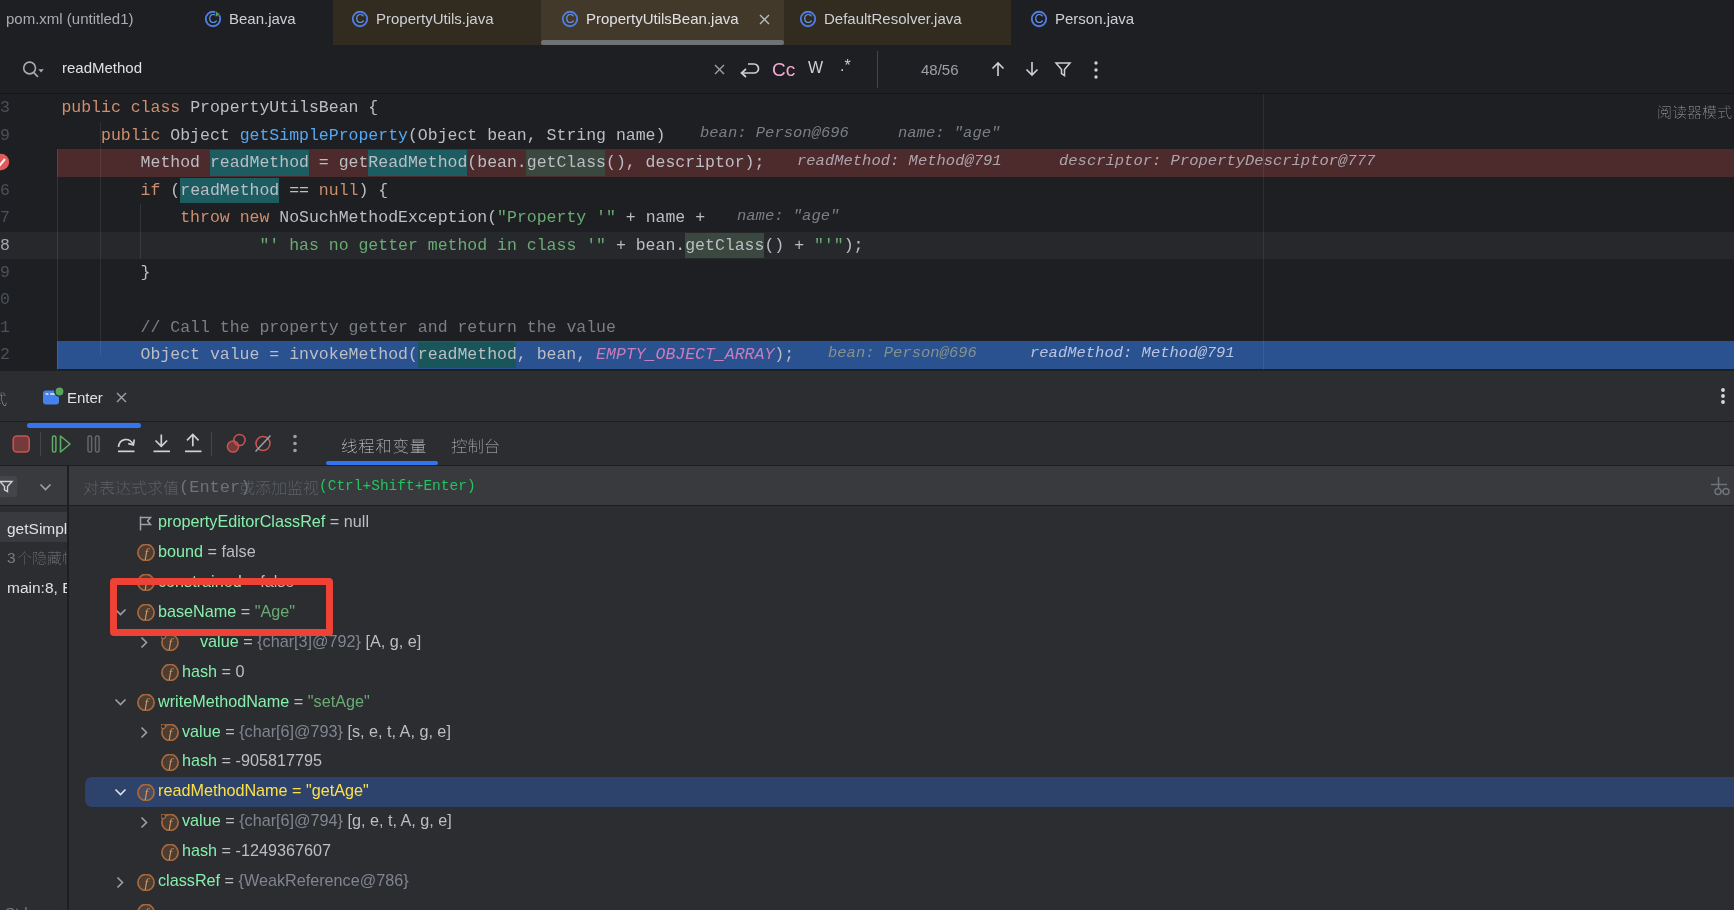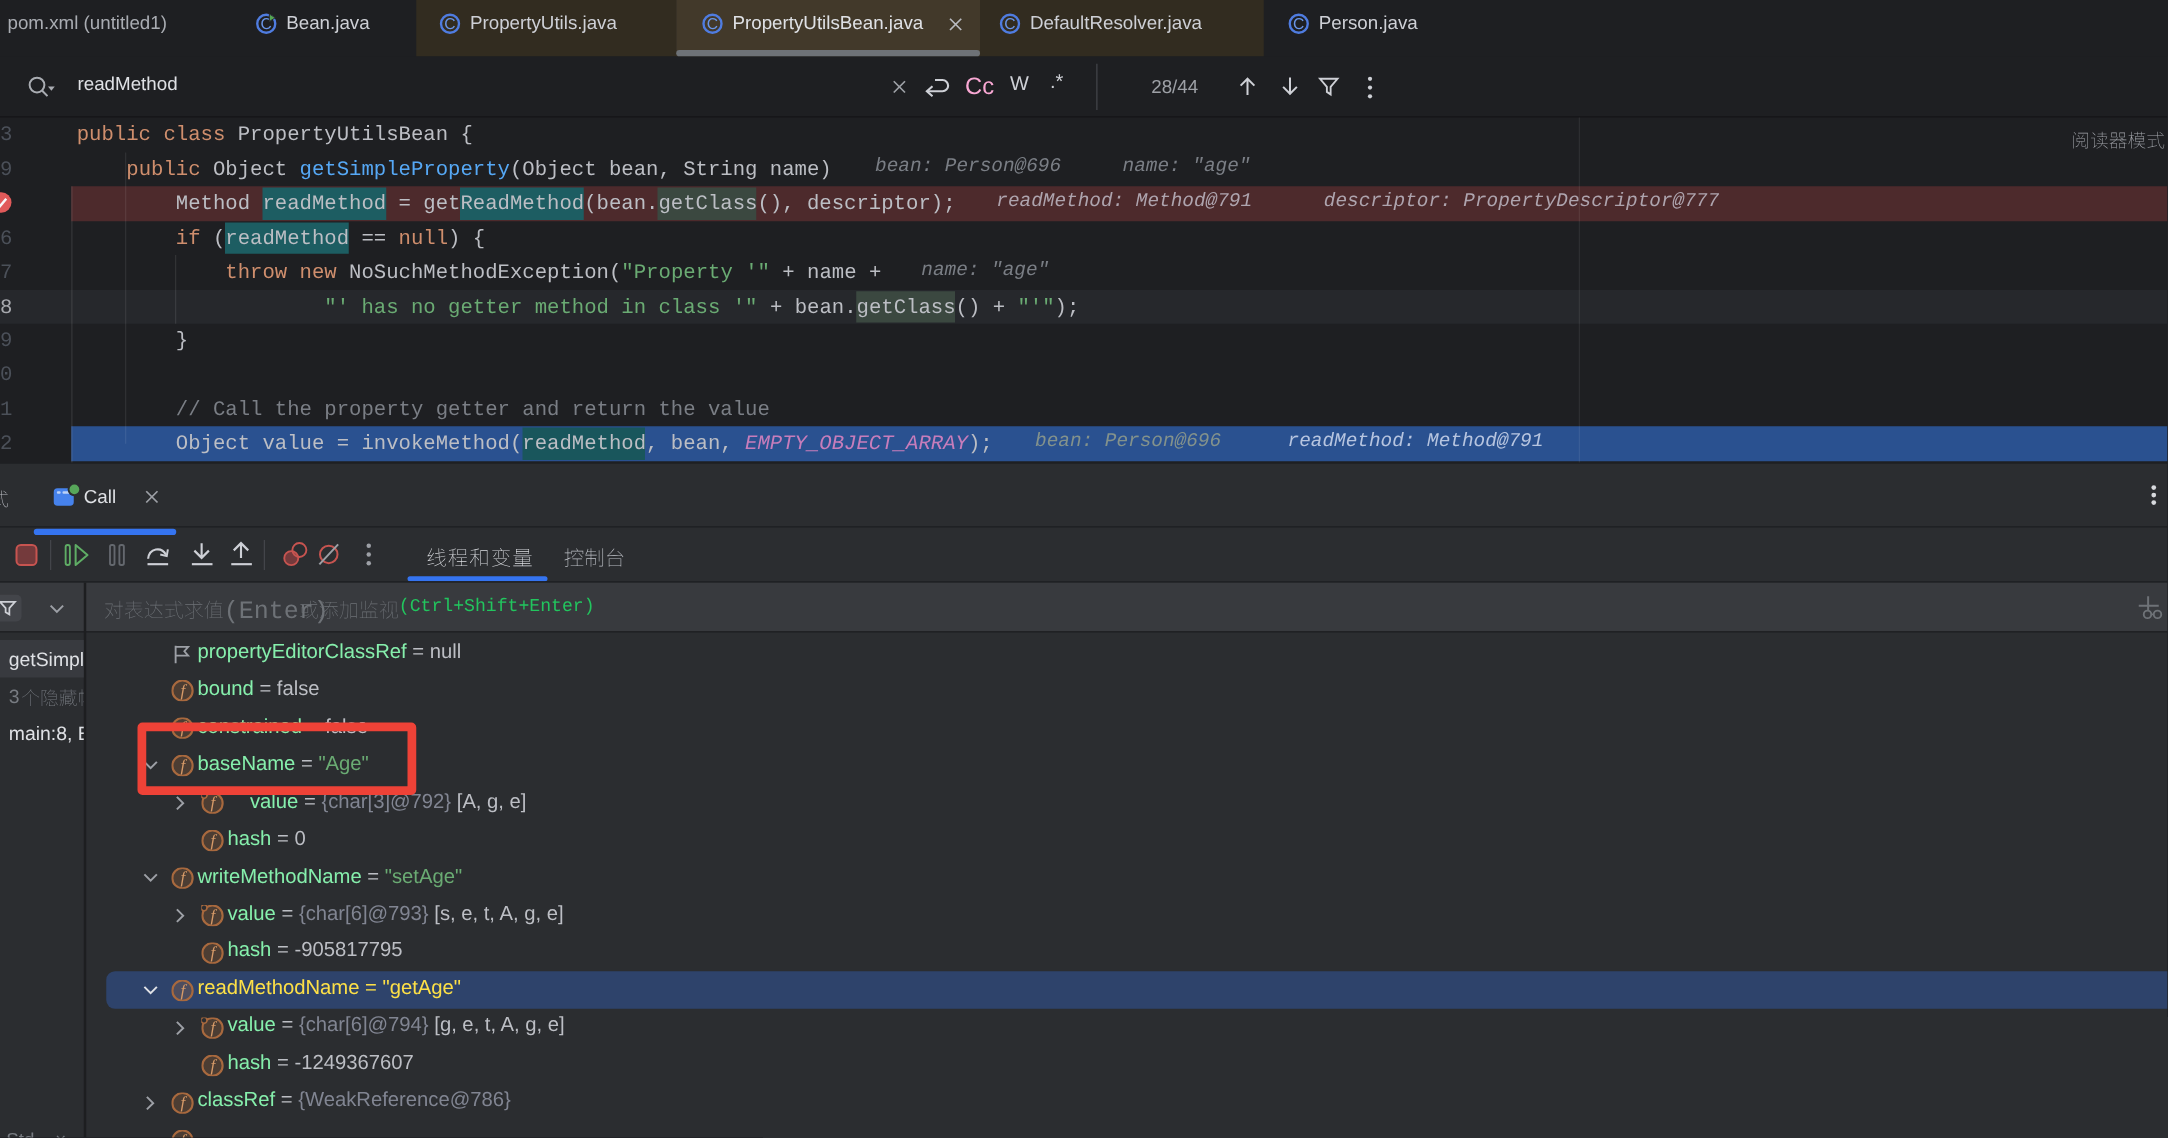--- a/index.html
+++ b/index.html
@@ -57,21 +57,21 @@
     <path d="M2 2 L11 11 M11 2 L2 11" stroke="#9da0a6" stroke-width="1.4"></path>
   </svg>
 <svg class="abs" style="left:738px;top:60px" width="24" height="20" viewBox="0 0 24 20">
 <path d="M4 13 H16 A4.5 4.5 0 0 0 16 4 H10" fill="none" stroke="#ced0d6" stroke-width="1.7"></path>
 <path d="M8 9 L3.5 13 L8 17" fill="none" stroke="#ced0d6" stroke-width="1.7"></path>
 </svg>
 <div class="abs" style="left:772px;top:59px;font-size:19px;color:#f9a8d4">Cc</div>
 <div class="abs" style="left:808px;top:59px;font-size:16px;color:#ced0d6">W</div>
 <div class="abs" style="left:840px;top:57px;font-size:16px;color:#ced0d6">.*</div>
 <div class="abs" style="left:877px;top:51px;width:1px;height:37px;background:#43454a"></div>
-<div class="abs ui" style="left:921px;top:61px;color:#9da0a6">28/44</div>
+<div class="abs ui" style="left:921px;top:61px;color:#9da0a6">48/56</div>
 <svg class="abs" style="left:988px;top:59px" width="20" height="20" viewBox="0 0 20 20">
 <path d="M10 17 V4 M4.5 9.5 L10 4 L15.5 9.5" fill="none" stroke="#ced0d6" stroke-width="1.6"></path>
   </svg>
 <svg class="abs" style="left:1022px;top:59px" width="20" height="20" viewBox="0 0 20 20">
 <path d="M10 3 V16 M4.5 10.5 L10 16 L15.5 10.5" fill="none" stroke="#ced0d6" stroke-width="1.6"></path>
   </svg>
 <svg class="abs" style="left:1053px;top:59px" width="20" height="20" viewBox="0 0 20 20">
 <path d="M3 4 H17 L11.5 10.5 V16.5 L8.5 14.5 V10.5 Z" fill="none" stroke="#ced0d6" stroke-width="1.5"></path>
   </svg>
 <svg class="abs" style="left:1090px;top:59px" width="12" height="22" viewBox="0 0 12 22">
@@ -132,21 +132,21 @@
 <svg style="position:absolute;left:-8px;top:389px" width="15" height="21" viewBox="0 0 15 21" fill="#bcbec4">
     <path transform="translate(0.0,15.8) scale(0.01500,-0.01500)" d="M705 798 726 817Q755 798 785.5 774.0Q816 750 842.5 727.0Q869 704 885 685L864 663Q847 682 821.0 706.0Q795 730 764.5 754.5Q734 779 705 798ZM59 627H942V598H59ZM91 414H542V384H91ZM299 402H329V27H299ZM68 -11Q127 3 208.5 22.5Q290 42 383.5 64.5Q477 87 571 110L574 82Q486 60 396.5 38.0Q307 16 226.0 -4.0Q145 -24 81 -39ZM587 826H618Q619 671 631.5 537.5Q644 404 666.5 297.0Q689 190 720.5 114.0Q752 38 791.5 -2.5Q831 -43 876 -43Q902 -43 913.0 3.0Q924 49 929 155Q934 151 942.5 147.0Q951 143 957 141Q953 62 945.0 15.0Q937 -32 920.5 -52.5Q904 -73 874 -73Q829 -73 790.0 -42.0Q751 -11 720.0 47.5Q689 106 664.5 187.0Q640 268 623.5 368.0Q607 468 598.0 584.0Q589 700 587 826Z"></path>
   </svg>
 <svg class="abs" style="left:42px;top:387px" width="24" height="22" viewBox="0 0 24 22">
 <rect x="1" y="3.5" width="16" height="14" rx="3" fill="#4682ec"></rect>
 <rect x="3.5" y="6" width="3" height="2" rx="0.8" fill="#bcd2f7"></rect>
     <rect x="8" y="6" width="6" height="2" rx="0.8" fill="#bcd2f7"></rect>
 <circle cx="17.5" cy="4.5" r="5.4" fill="#2b2d30"></circle>
     <circle cx="17.5" cy="4.5" r="3.9" fill="#57a65a"></circle>
 </svg>
-<div class="abs ui" style="left:67px;top:389px;color:#dfe1e5">Call</div>
+<div class="abs ui" style="left:67px;top:389px;color:#dfe1e5">Enter</div>
 <svg class="abs" style="left:115px;top:391px" width="13" height="13" viewBox="0 0 13 13">
     <path d="M2 2 L11 11 M11 2 L2 11" stroke="#9da0a6" stroke-width="1.4"></path>
   </svg>
 <div class="abs" style="left:26.5px;top:423px;width:114px;height:5px;background:#3574f0;border-radius:2.5px"></div>
 <div class="abs" style="left:0;top:421px;width:1734px;height:1px;background:#1d1e20"></div>
 <svg class="abs" style="left:1718px;top:384px" width="12" height="24" viewBox="0 0 12 24">
 <circle cx="5" cy="6" r="1.9" fill="#d7d9dd"></circle>
     <circle cx="5" cy="12" r="1.9" fill="#d7d9dd"></circle>
     <circle cx="5" cy="18" r="1.9" fill="#d7d9dd"></circle>
   </svg>
@@ -197,21 +197,21 @@
     <path d="M1.5 1.5 L6.5 6.5 L11.5 1.5" fill="none" stroke="#9da0a6" stroke-width="1.6"></path>
   </svg>
 <svg style="position:absolute;left:83px;top:477px" width="96" height="22" viewBox="0 0 96 22" fill="#6e7277">
     <path transform="translate(0.0,16.8) scale(0.01600,-0.01600)" d="M75 682H428V653H75ZM417 682H423L428 684L447 678Q424 482 371.0 336.0Q318 190 243.0 90.5Q168 -9 79 -68Q77 -65 73.5 -60.5Q70 -56 65.5 -52.0Q61 -48 57 -45Q143 10 217.0 107.0Q291 204 343.5 345.0Q396 486 417 673ZM118 464 141 480Q191 435 241.0 383.5Q291 332 336.5 278.0Q382 224 418.0 174.0Q454 124 476 82L451 62Q429 104 392.5 155.0Q356 206 311.5 260.0Q267 314 217.5 366.5Q168 419 118 464ZM478 572H951V542H478ZM789 831H819V-16Q819 -40 810.0 -50.0Q801 -60 784 -65Q768 -69 732.5 -69.5Q697 -70 632 -70Q631 -66 628.5 -61.0Q626 -56 624.0 -50.5Q622 -45 620 -41Q673 -42 712.5 -42.0Q752 -42 764 -41Q777 -40 783.0 -35.0Q789 -30 789 -16ZM525 402 551 412Q576 376 599.0 334.0Q622 292 639.5 252.5Q657 213 665 182L637 170Q629 201 612.0 241.0Q595 281 572.5 323.5Q550 366 525 402Z"></path>
     <path transform="translate(16.0,16.8) scale(0.01600,-0.01600)" d="M111 725H897V696H111ZM163 580H847V551H163ZM74 428H925V399H74ZM483 831H513V403H483ZM468 421 492 407Q456 365 406.0 325.0Q356 285 299.0 249.0Q242 213 183.5 184.0Q125 155 72 136Q70 140 66.0 144.5Q62 149 58.5 153.5Q55 158 51 161Q105 179 163.5 206.5Q222 234 278.5 268.5Q335 303 384.0 342.0Q433 381 468 421ZM521 421Q557 319 620.0 234.5Q683 150 768.0 89.5Q853 29 956 -2Q953 -5 949.0 -9.5Q945 -14 941.5 -18.0Q938 -22 935 -27Q832 7 746.5 69.5Q661 132 597.0 219.0Q533 306 494 412ZM862 341 886 327Q840 283 781.5 237.0Q723 191 672 157L651 173Q685 195 724.0 224.5Q763 254 799.5 284.5Q836 315 862 341ZM269 -69V-43L290 -23L581 71Q581 65 582.5 58.0Q584 51 585 46Q483 11 422.5 -10.0Q362 -31 331.0 -42.0Q300 -53 287.5 -58.5Q275 -64 269 -69ZM269 -69Q268 -65 265.0 -59.5Q262 -54 259.0 -48.5Q256 -43 253 -39Q261 -35 270.5 -24.5Q280 -14 280 13V266H310V-33Q310 -33 306.0 -35.5Q302 -38 296.0 -42.0Q290 -46 283.5 -51.0Q277 -56 273.0 -60.5Q269 -65 269 -69Z"></path>
     <path transform="translate(32.0,16.8) scale(0.01600,-0.01600)" d="M318 622H940V593H318ZM101 792 126 804Q151 775 176.0 741.5Q201 708 222.0 676.0Q243 644 254 619L229 604Q217 629 196.0 662.0Q175 695 150.5 729.0Q126 763 101 792ZM608 828H637Q634 743 627.0 658.5Q620 574 604.0 494.0Q588 414 557.5 342.5Q527 271 476.5 212.5Q426 154 349 112Q347 115 342.5 119.0Q338 123 333.5 126.5Q329 130 326 132Q401 172 451.0 229.0Q501 286 531.0 356.0Q561 426 577.0 504.5Q593 583 599.0 665.0Q605 747 608 828ZM246 448V105H217V419H57V448ZM232 123Q249 123 262.5 112.5Q276 102 293.5 85.0Q311 68 338 47Q385 12 445.5 2.0Q506 -8 594 -8Q644 -8 693.5 -7.0Q743 -6 789.5 -4.0Q836 -2 877.0 0.5Q918 3 952 6Q950 3 948.0 -2.5Q946 -8 945.0 -13.0Q944 -18 943 -23Q918 -24 873.0 -26.0Q828 -28 775.0 -29.5Q722 -31 673.5 -32.0Q625 -33 594 -33Q500 -33 435.5 -21.0Q371 -9 321 30Q293 52 271.0 75.5Q249 99 232 99Q213 99 188.5 81.5Q164 64 134.5 32.5Q105 1 71 -41L50 -22Q103 40 149.0 81.5Q195 123 232 123ZM585 499 610 515Q652 470 697.0 420.0Q742 370 785.0 319.5Q828 269 864.0 223.0Q900 177 924 142L899 123Q874 159 837.0 205.5Q800 252 757.5 303.5Q715 355 670.5 405.0Q626 455 585 499Z"></path>
     <path transform="translate(48.0,16.8) scale(0.01600,-0.01600)" d="M705 798 726 817Q755 798 785.5 774.0Q816 750 842.5 727.0Q869 704 885 685L864 663Q847 682 821.0 706.0Q795 730 764.5 754.5Q734 779 705 798ZM59 627H942V598H59ZM91 414H542V384H91ZM299 402H329V27H299ZM68 -11Q127 3 208.5 22.5Q290 42 383.5 64.5Q477 87 571 110L574 82Q486 60 396.5 38.0Q307 16 226.0 -4.0Q145 -24 81 -39ZM587 826H618Q619 671 631.5 537.5Q644 404 666.5 297.0Q689 190 720.5 114.0Q752 38 791.5 -2.5Q831 -43 876 -43Q902 -43 913.0 3.0Q924 49 929 155Q934 151 942.5 147.0Q951 143 957 141Q953 62 945.0 15.0Q937 -32 920.5 -52.5Q904 -73 874 -73Q829 -73 790.0 -42.0Q751 -11 720.0 47.5Q689 106 664.5 187.0Q640 268 623.5 368.0Q607 468 598.0 584.0Q589 700 587 826Z"></path>
     <path transform="translate(64.0,16.8) scale(0.01600,-0.01600)" d="M72 646H932V617H72ZM511 619Q540 522 583.5 431.0Q627 340 684.0 262.0Q741 184 810.5 125.0Q880 66 959 33Q956 30 951.5 26.0Q947 22 943.5 17.5Q940 13 937 9Q831 57 744.0 147.5Q657 238 592.0 357.5Q527 477 487 611ZM851 553 875 535Q843 497 802.5 455.0Q762 413 719.5 374.5Q677 336 640 306L621 322Q657 351 699.5 391.5Q742 432 782.5 474.5Q823 517 851 553ZM635 797 655 816Q688 799 722.5 777.0Q757 755 787.5 733.5Q818 712 838 694L819 671Q799 690 768.0 712.5Q737 735 702.5 757.5Q668 780 635 797ZM141 520 165 534Q198 506 231.5 472.5Q265 439 293.5 405.5Q322 372 338 345L314 327Q298 355 270.0 389.0Q242 423 208.5 457.5Q175 492 141 520ZM484 827H514V-14Q514 -41 504.5 -52.0Q495 -63 476 -67Q457 -71 415.0 -72.0Q373 -73 308 -73Q306 -67 302.5 -57.5Q299 -48 294 -41Q353 -42 398.5 -42.0Q444 -42 459 -41Q473 -40 478.5 -35.0Q484 -30 484 -15ZM58 62Q112 91 183.5 130.5Q255 170 335.0 215.5Q415 261 494 306L503 280Q428 237 351.0 192.5Q274 148 203.5 108.0Q133 68 76 36Z"></path>
     <path transform="translate(80.0,16.8) scale(0.01600,-0.01600)" d="M324 717H911V687H324ZM282 -2H949V-31H282ZM387 569H846V-20H817V539H417V-20H387ZM402 425H830V396H402ZM401 281H834V252H401ZM404 136H832V107H404ZM612 832 645 826Q637 784 626.5 734.5Q616 685 605.5 638.5Q595 592 584 558L557 564Q567 598 577.5 646.0Q588 694 597.5 743.5Q607 793 612 832ZM291 831 320 823Q289 739 249.0 659.5Q209 580 162.5 510.5Q116 441 65 385Q63 388 59.0 392.5Q55 397 51.0 401.5Q47 406 43 409Q93 461 138.5 528.5Q184 596 223.5 673.5Q263 751 291 831ZM180 585 207 613 209 612V-71H180Z"></path>
   </svg>
-<div class="abs hint" style="left:179px;top:478px;color:#6e7277;font-style:normal;font-size:20px">(Enter)</div>
+<div class="abs hint" style="left:179px;top:478px;color:#6e7277;font-style:normal;font-size:17px">(Enter)</div>
 <svg style="position:absolute;left:239px;top:477px" width="80" height="22" viewBox="0 0 80 22" fill="#6e7277">
     <path transform="translate(0.0,16.8) scale(0.01600,-0.01600)" d="M575 829H607Q608 699 616.5 584.5Q625 470 640.5 373.0Q656 276 679.0 199.5Q702 123 731.0 69.5Q760 16 794.5 -12.0Q829 -40 869 -40Q896 -40 907.5 4.0Q919 48 924 154Q929 150 937.5 146.0Q946 142 952 140Q948 62 940.0 16.0Q932 -30 915.0 -50.0Q898 -70 868 -70Q820 -70 780.0 -39.0Q740 -8 708.0 50.0Q676 108 652.0 189.0Q628 270 611.0 370.5Q594 471 585.5 586.5Q577 702 575 829ZM683 803 700 822Q735 808 771.5 788.0Q808 768 840.0 747.5Q872 727 892 709L875 685Q855 704 823.0 725.5Q791 747 754.5 767.5Q718 788 683 803ZM846 533 874 525Q805 319 686.0 174.0Q567 29 395 -63Q393 -60 389.0 -55.5Q385 -51 381.0 -46.0Q377 -41 374 -38Q545 48 663.0 191.0Q781 334 846 533ZM82 658H924V628H82ZM75 43Q128 54 198.5 69.0Q269 84 349.5 101.5Q430 119 512 136L514 108Q436 91 357.5 73.5Q279 56 208.5 40.5Q138 25 82 13ZM179 484V251H438V484ZM149 514H468V222H149Z"></path>
     <path transform="translate(16.0,16.8) scale(0.01600,-0.01600)" d="M419 295 444 286Q432 246 413.5 202.5Q395 159 369.5 119.5Q344 80 309 52L285 69Q319 96 345.0 134.0Q371 172 389.5 214.0Q408 256 419 295ZM655 272 681 278Q698 245 712.0 206.0Q726 167 736.0 130.0Q746 93 750 64L721 56Q717 86 707.0 123.0Q697 160 683.5 199.0Q670 238 655 272ZM776 297 801 309Q833 271 864.5 227.0Q896 183 921.5 140.0Q947 97 961 63L934 49Q920 84 895.0 127.5Q870 171 839.0 215.5Q808 260 776 297ZM706 549Q732 497 773.0 449.0Q814 401 862.5 362.5Q911 324 959 301Q956 298 951.5 294.0Q947 290 943.5 285.5Q940 281 937 277Q889 302 839.5 343.0Q790 384 748.0 434.5Q706 485 679 538ZM273 560H944V530H273ZM317 767H913V737H317ZM544 405H574V-25Q574 -44 568.0 -53.0Q562 -62 546 -66Q530 -70 498.0 -71.0Q466 -72 413 -72Q412 -66 408.0 -58.0Q404 -50 400 -43Q447 -44 481.0 -44.0Q515 -44 525 -43Q536 -43 540.0 -39.5Q544 -36 544 -26ZM96 798 115 818Q144 804 174.0 785.0Q204 766 230.5 746.0Q257 726 274 709L255 684Q239 702 212.5 722.5Q186 743 155.5 763.0Q125 783 96 798ZM48 526 65 548Q97 536 129.5 519.0Q162 502 190.0 484.0Q218 466 236 450L220 425Q201 441 172.5 459.5Q144 478 111.5 495.5Q79 513 48 526ZM72 -37Q92 -1 116.5 48.5Q141 98 165.0 152.5Q189 207 209 257L232 239Q213 192 190.0 139.0Q167 86 143.5 35.5Q120 -15 98 -56ZM570 759 601 753Q580 654 539.0 562.5Q498 471 432.5 395.5Q367 320 273 268Q271 272 267.5 276.0Q264 280 260.5 284.0Q257 288 254 291Q346 341 409.5 414.0Q473 487 512.5 576.0Q552 665 570 759Z"></path>
     <path transform="translate(32.0,16.8) scale(0.01600,-0.01600)" d="M598 46H885V17H598ZM57 631H459V602H57ZM584 696H903V-53H873V667H614V-60H584ZM449 631H478Q478 631 478.0 626.5Q478 622 478.0 617.0Q478 612 478 609Q475 436 472.0 319.5Q469 203 464.5 131.0Q460 59 452.5 21.5Q445 -16 433 -31Q423 -45 410.5 -50.5Q398 -56 378 -57Q359 -58 326.5 -57.0Q294 -56 261 -53Q260 -46 258.5 -37.5Q257 -29 252 -23Q293 -26 327.0 -26.5Q361 -27 374 -27Q385 -28 393.0 -25.5Q401 -23 407 -14Q416 -2 422.5 35.5Q429 73 434.0 146.0Q439 219 442.5 336.0Q446 453 449 622ZM222 818H251Q250 689 245.5 560.0Q241 431 224.0 312.5Q207 194 169.0 95.5Q131 -3 64 -72Q61 -69 56.0 -66.5Q51 -64 46.0 -61.5Q41 -59 37 -57Q90 -5 124.5 68.5Q159 142 179.0 230.0Q199 318 208.0 416.0Q217 514 219.5 616.0Q222 718 222 818Z"></path>
     <path transform="translate(48.0,16.8) scale(0.01600,-0.01600)" d="M638 829 667 823Q645 743 613.5 669.5Q582 596 543.0 533.5Q504 471 459 422Q457 424 452.0 427.0Q447 430 442.0 434.0Q437 438 433 440Q502 510 554.5 612.0Q607 714 638 829ZM607 683H938V654H600ZM49 -12H954V-41H49ZM173 285H835V-26H806V256H623V-26H593V256H412V-26H382V256H202V-26H173ZM633 523 655 541Q696 518 739.5 489.0Q783 460 822.0 431.5Q861 403 886 380L865 358Q840 381 801.0 410.0Q762 439 718.0 469.0Q674 499 633 523ZM330 825H361V362H330ZM136 791H166V398H136Z"></path>
     <path transform="translate(64.0,16.8) scale(0.01600,-0.01600)" d="M468 778H885V247H856V749H497V247H468ZM678 277H708V10Q708 -12 717.0 -19.0Q726 -26 753 -26H868Q891 -26 901.5 -13.0Q912 0 916.0 38.5Q920 77 923 155Q931 148 939.0 144.5Q947 141 954 139Q950 60 943.5 18.5Q937 -23 920.5 -38.5Q904 -54 868 -54H755Q714 -54 696.0 -41.5Q678 -29 678 8ZM654 656H683V424Q683 361 672.5 295.0Q662 229 631.5 164.0Q601 99 542.5 39.0Q484 -21 388 -71Q387 -67 384.0 -63.0Q381 -59 377.5 -54.5Q374 -50 370 -47Q464 1 520.5 58.5Q577 116 606.0 177.5Q635 239 644.5 302.0Q654 365 654 425ZM73 654H365V624H73ZM217 405 246 439V-70H217ZM245 436Q255 426 276.0 403.0Q297 380 321.0 352.5Q345 325 365.5 302.0Q386 279 395 268L374 243Q363 257 343.0 281.5Q323 306 300.0 333.5Q277 361 256.5 384.0Q236 407 225 419ZM357 654H364L371 656L388 644Q356 563 304.5 487.0Q253 411 192.5 347.5Q132 284 73 239Q71 243 67.0 247.5Q63 252 59.0 255.5Q55 259 51 261Q110 303 169.5 364.5Q229 426 278.5 498.5Q328 571 357 645ZM178 812 199 828Q230 800 258.5 765.0Q287 730 301 704L277 684Q263 712 235.0 748.0Q207 784 178 812Z"></path>
   </svg>
 <div class="abs hint" style="left:319px;top:478px;color:#22c55e;font-style:normal;font-size:14.5px">(Ctrl+Shift+Enter)</div>
 <svg class="abs" style="left:1706px;top:474px" width="28" height="28" viewBox="0 0 28 28">
 <path d="M12.5 3 V14 M5 10.5 H21" stroke="#6e7277" stroke-width="1.6" fill="none"></path>

